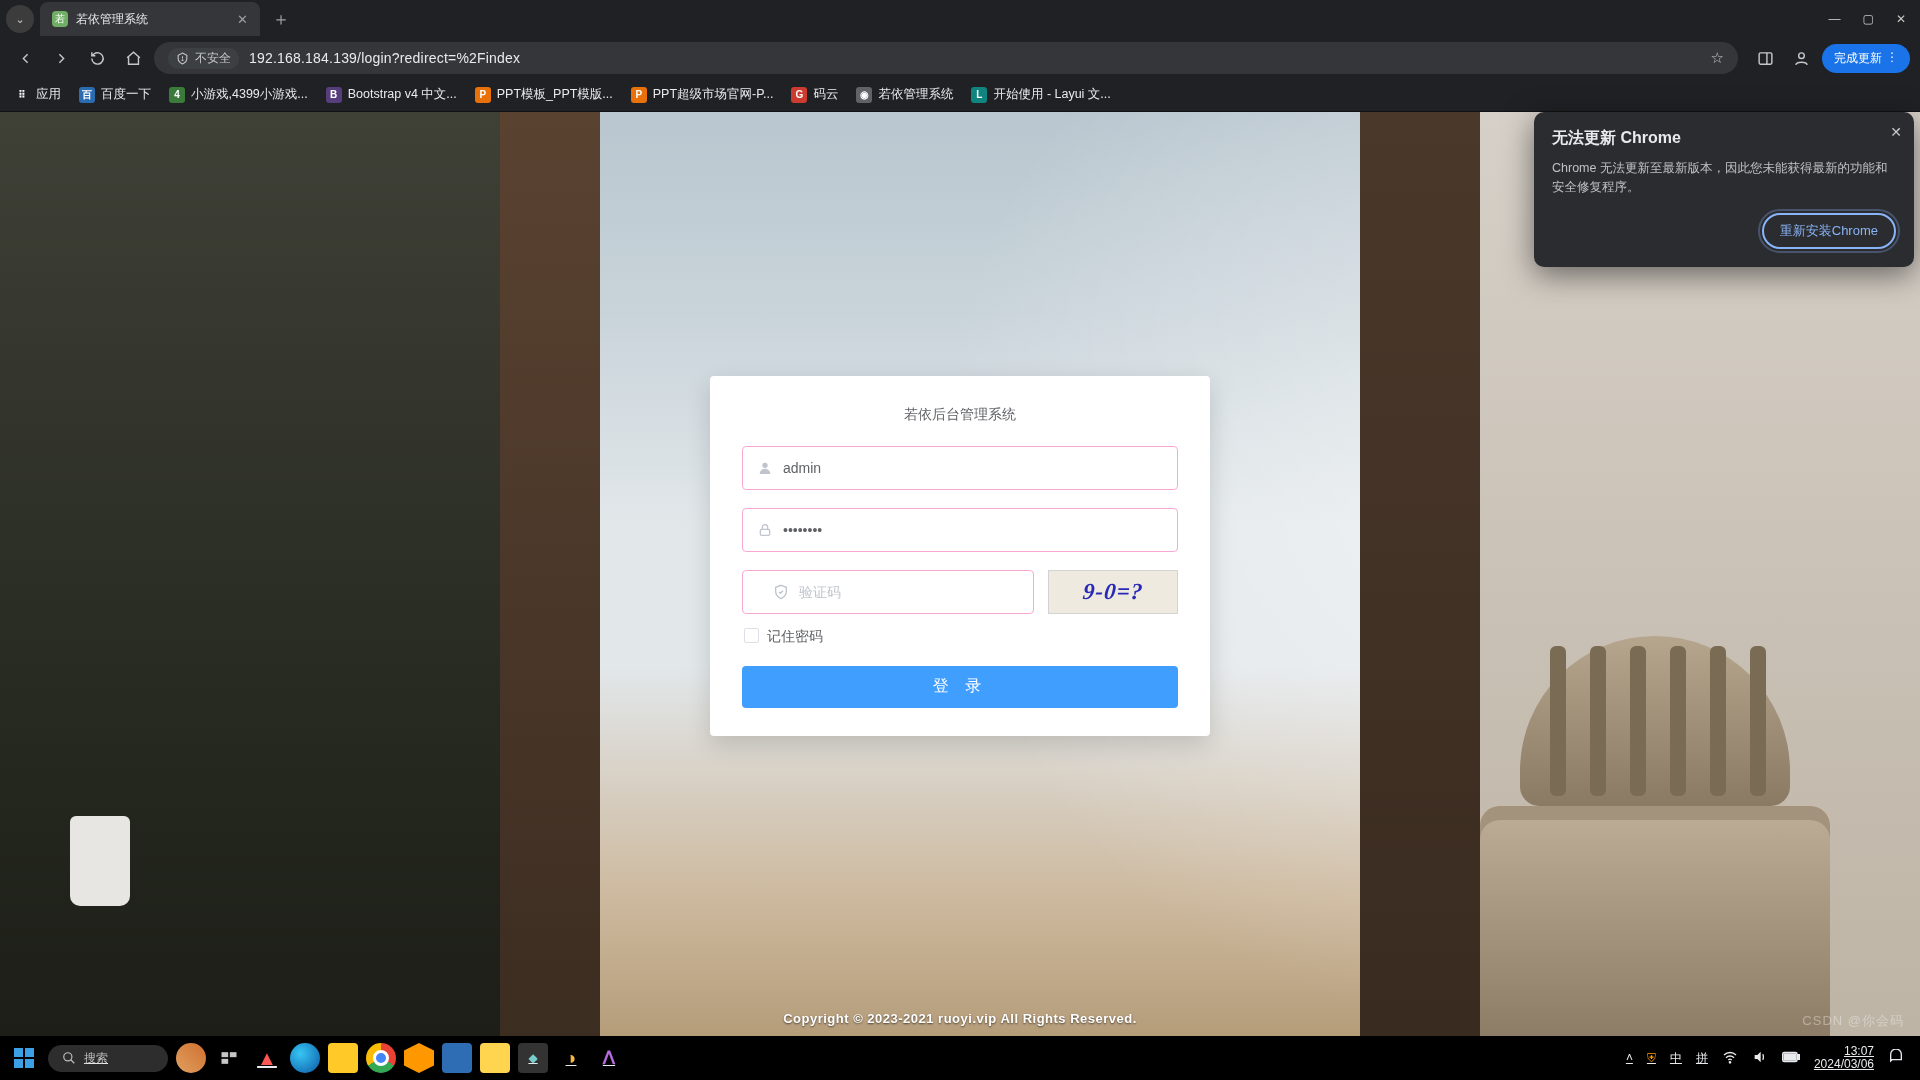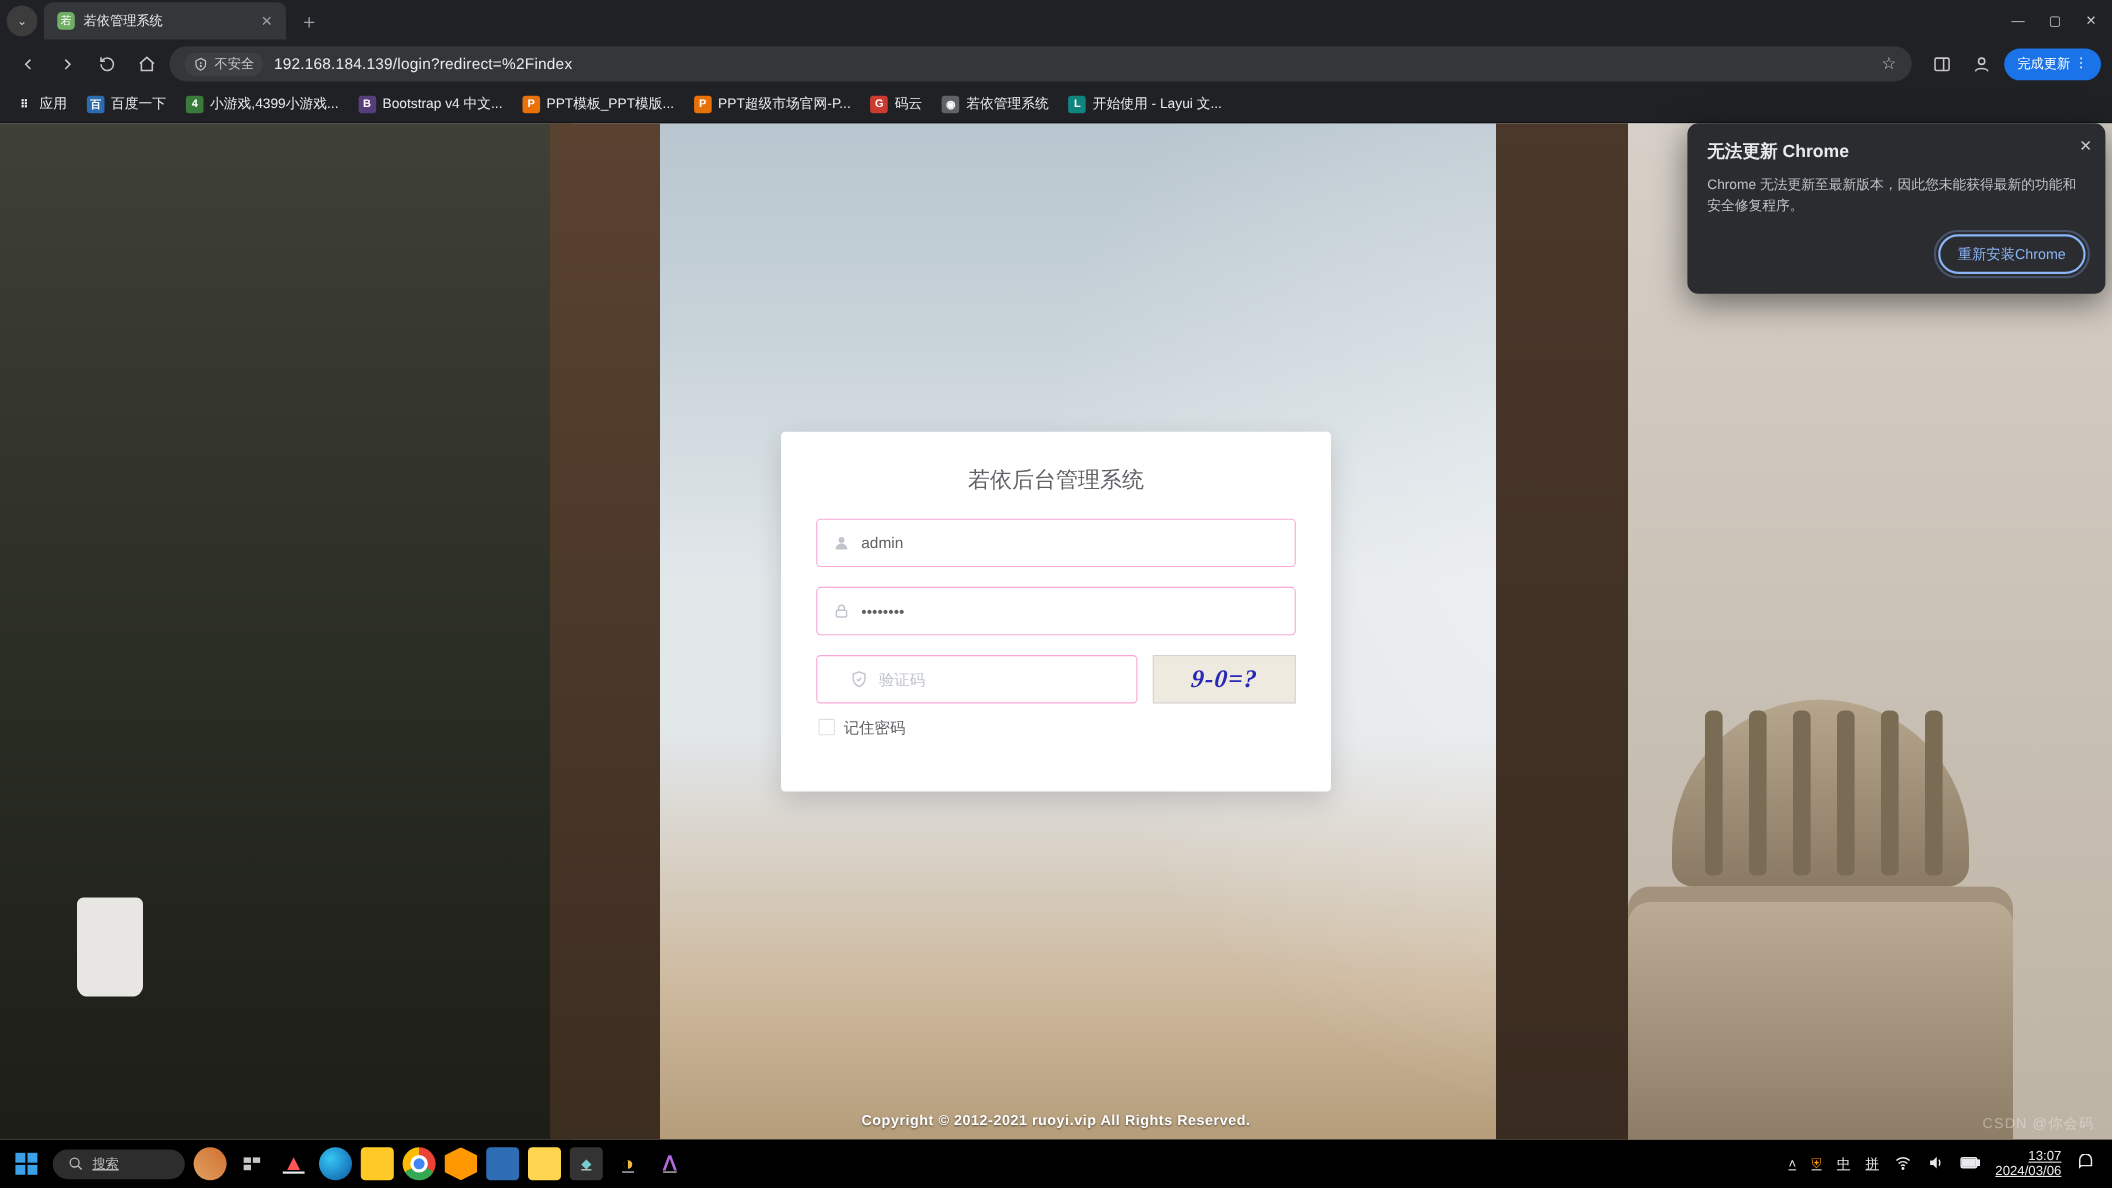--- a/index.html
+++ b/index.html
@@ -46,21 +46,21 @@
 .chair{position:absolute;right:90px;bottom:0;width:350px;height:230px;border-radius:20px 20px 0 0;
   background:linear-gradient(180deg,#bfae97,#8e7d66); box-shadow:inset 0 14px 0 #a4937c;}
 .chair::before{content:"";position:absolute;left:40px;top:-170px;width:270px;height:170px;border-radius:140px 140px 20px 20px;
   background:linear-gradient(180deg,#b7a68e,#8a7a63);}
 .chair .slat{position:absolute;top:-160px;width:16px;height:150px;background:#7a6b55;border-radius:6px;}
 .cup{position:absolute;left:70px;bottom:130px;width:60px;height:90px;background:#e8e6e2;border-radius:6px 6px 10px 10px;}
 .footer-copy{position:absolute;left:0;right:0;bottom:10px;text-align:center;color:#fff;font-size:13px;letter-spacing:0.5px;font-weight:600;text-shadow:0 1px 2px rgba(0,0,0,.6);}
 .watermark{position:absolute;right:16px;bottom:6px;color:rgba(255,255,255,.35);font-size:13px;letter-spacing:1px;}
 
 .login-card{position:absolute;left:50%;top:48%;transform:translate(-50%,-50%);width:500px;background:#fff;border-radius:4px;padding:30px 32px 28px;box-shadow:0 8px 24px rgba(0,0,0,.15);}
-.login-card h2{font-size:20px;font-weight:500;color:#606266;text-align:center;margin-bottom:22px;}
+.login-card h2{font-size:14px;font-weight:500;color:#606266;text-align:center;margin-bottom:22px;}
 .fld{display:flex;align-items:center;border:1px solid #f9a8d4;border-radius:4px;height:44px;padding:0 12px;margin-bottom:18px;background:#fff;}
 .fld .ficon{width:20px;color:#c0c4cc;display:flex;align-items:center;justify-content:center;margin-right:8px;}
 .fld input{flex:1;border:none;outline:none;font-size:14px;color:#606266;background:transparent;}
 .fld input::placeholder{color:#c0c4cc;}
 .code-row{display:flex;gap:14px;margin-bottom:14px;}
 .code-row .fld{flex:1;margin-bottom:0;padding-left:28px;}
 .captcha{width:130px;height:44px;border:1px solid #d3d3d3;background:#efeadf;display:flex;align-items:center;justify-content:center;}
 .captcha span{font-family:"Comic Sans MS",cursive;font-size:23px;color:#2929b8;transform:skewX(-6deg);font-style:italic;font-weight:bold;letter-spacing:1px;}
 .remember{display:flex;gap:8px;color:#606266;font-size:14px;margin:6px 0 20px 2px;}
 .remember .cb{width:15px;height:15px;border:1px solid #dcdfe6;border-radius:2px;background:#fff;}
@@ -248,23 +248,24 @@
       <div class="captcha">
         <span>9-0=?</span>
       </div>
     </div>
 
     <label class="remember">
       <span class="cb"></span>
       <span>记住密码</span>
     </label>
 
-  </div>
-
-  <div class="footer-copy">Copyright © 2012-2021 ruoyi.vip All Rights Reserved.</div>
+    <button class="login-btn">登 录</button>
+  </div>
+
+  <div class="footer-copy">Copyright © 2023-2021 ruoyi.vip All Rights Reserved.</div>
   <div class="watermark">CSDN @你会码</div>
 </div>
 
 <div class="popup">
   <span class="px">✕</span>
   <h3>无法更新 Chrome</h3>
   <p>Chrome 无法更新至最新版本，因此您未能获得最新的功能和安全修复程序。</p>
   <button class="pbtn">重新安装Chrome</button>
 </div>
 

